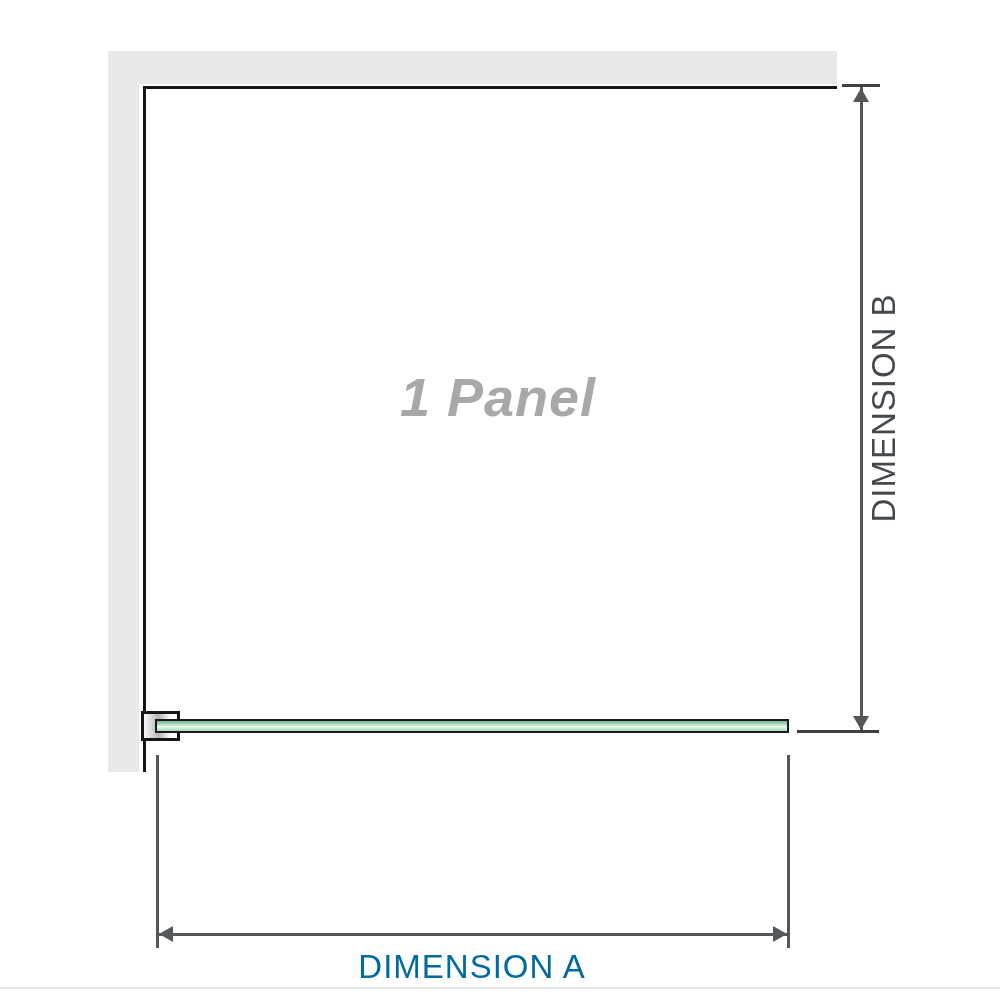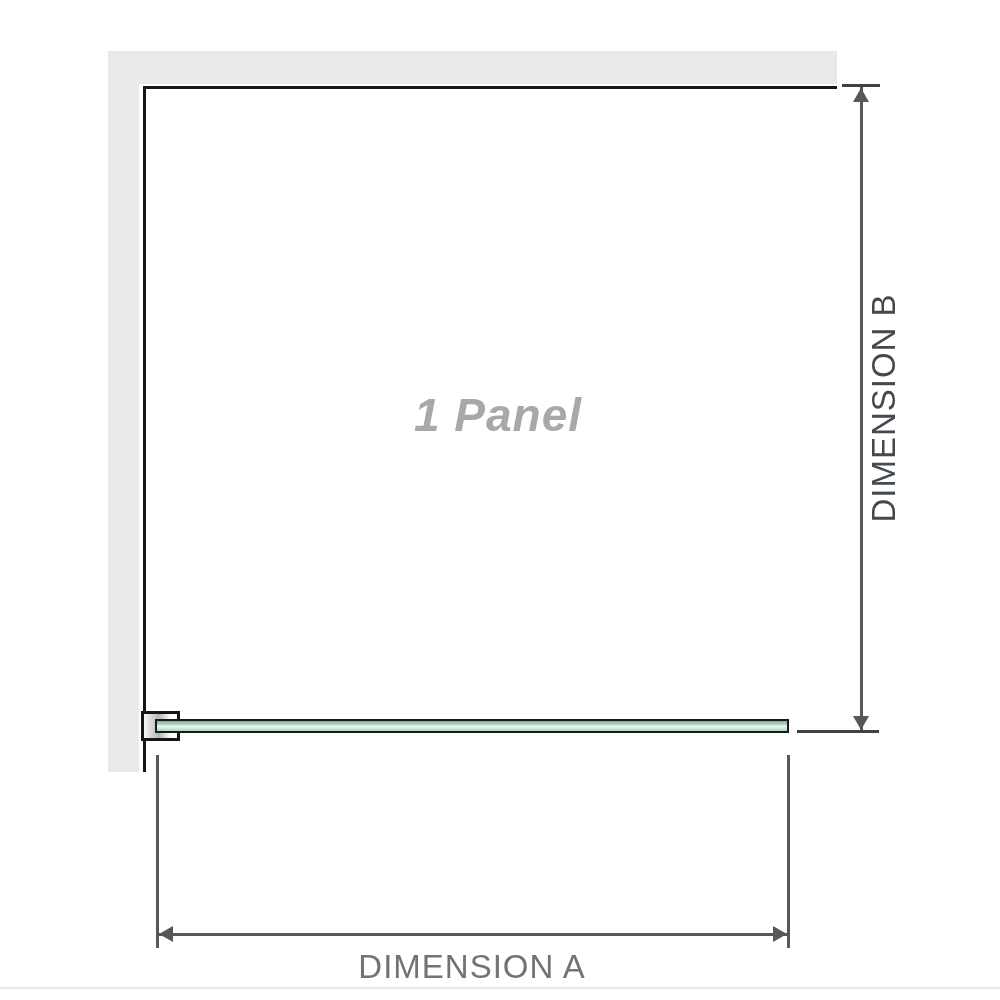--- a/index.html
+++ b/index.html
@@ -93,29 +93,29 @@
     border-top: 8px solid transparent;
     border-bottom: 8px solid transparent;
     border-left: 14px solid #55585b;
   }
   .dim-a-label {
     left: 472px; top: 967px;
     transform: translate(-50%, -50%);
     white-space: nowrap;
     font-size: 33px;
     letter-spacing: 1px;
-    color: #737373;
+    color: #0369a1;
   }
 
   
   .panel-title {
-    left: 498px; top: 415px;
+    left: 498px; top: 397px;
     transform: translate(-50%, -50%);
     white-space: nowrap;
-    font-size: 46px;
+    font-size: 54px;
     font-style: italic;
     font-weight: 700;
     letter-spacing: 1px;
     color: #a8a8a8;
   }
 
   
   .bottom-rule {
     left: 0; top: 987px; width: 1000px; height: 2px;
     background: #e6e8e1;

